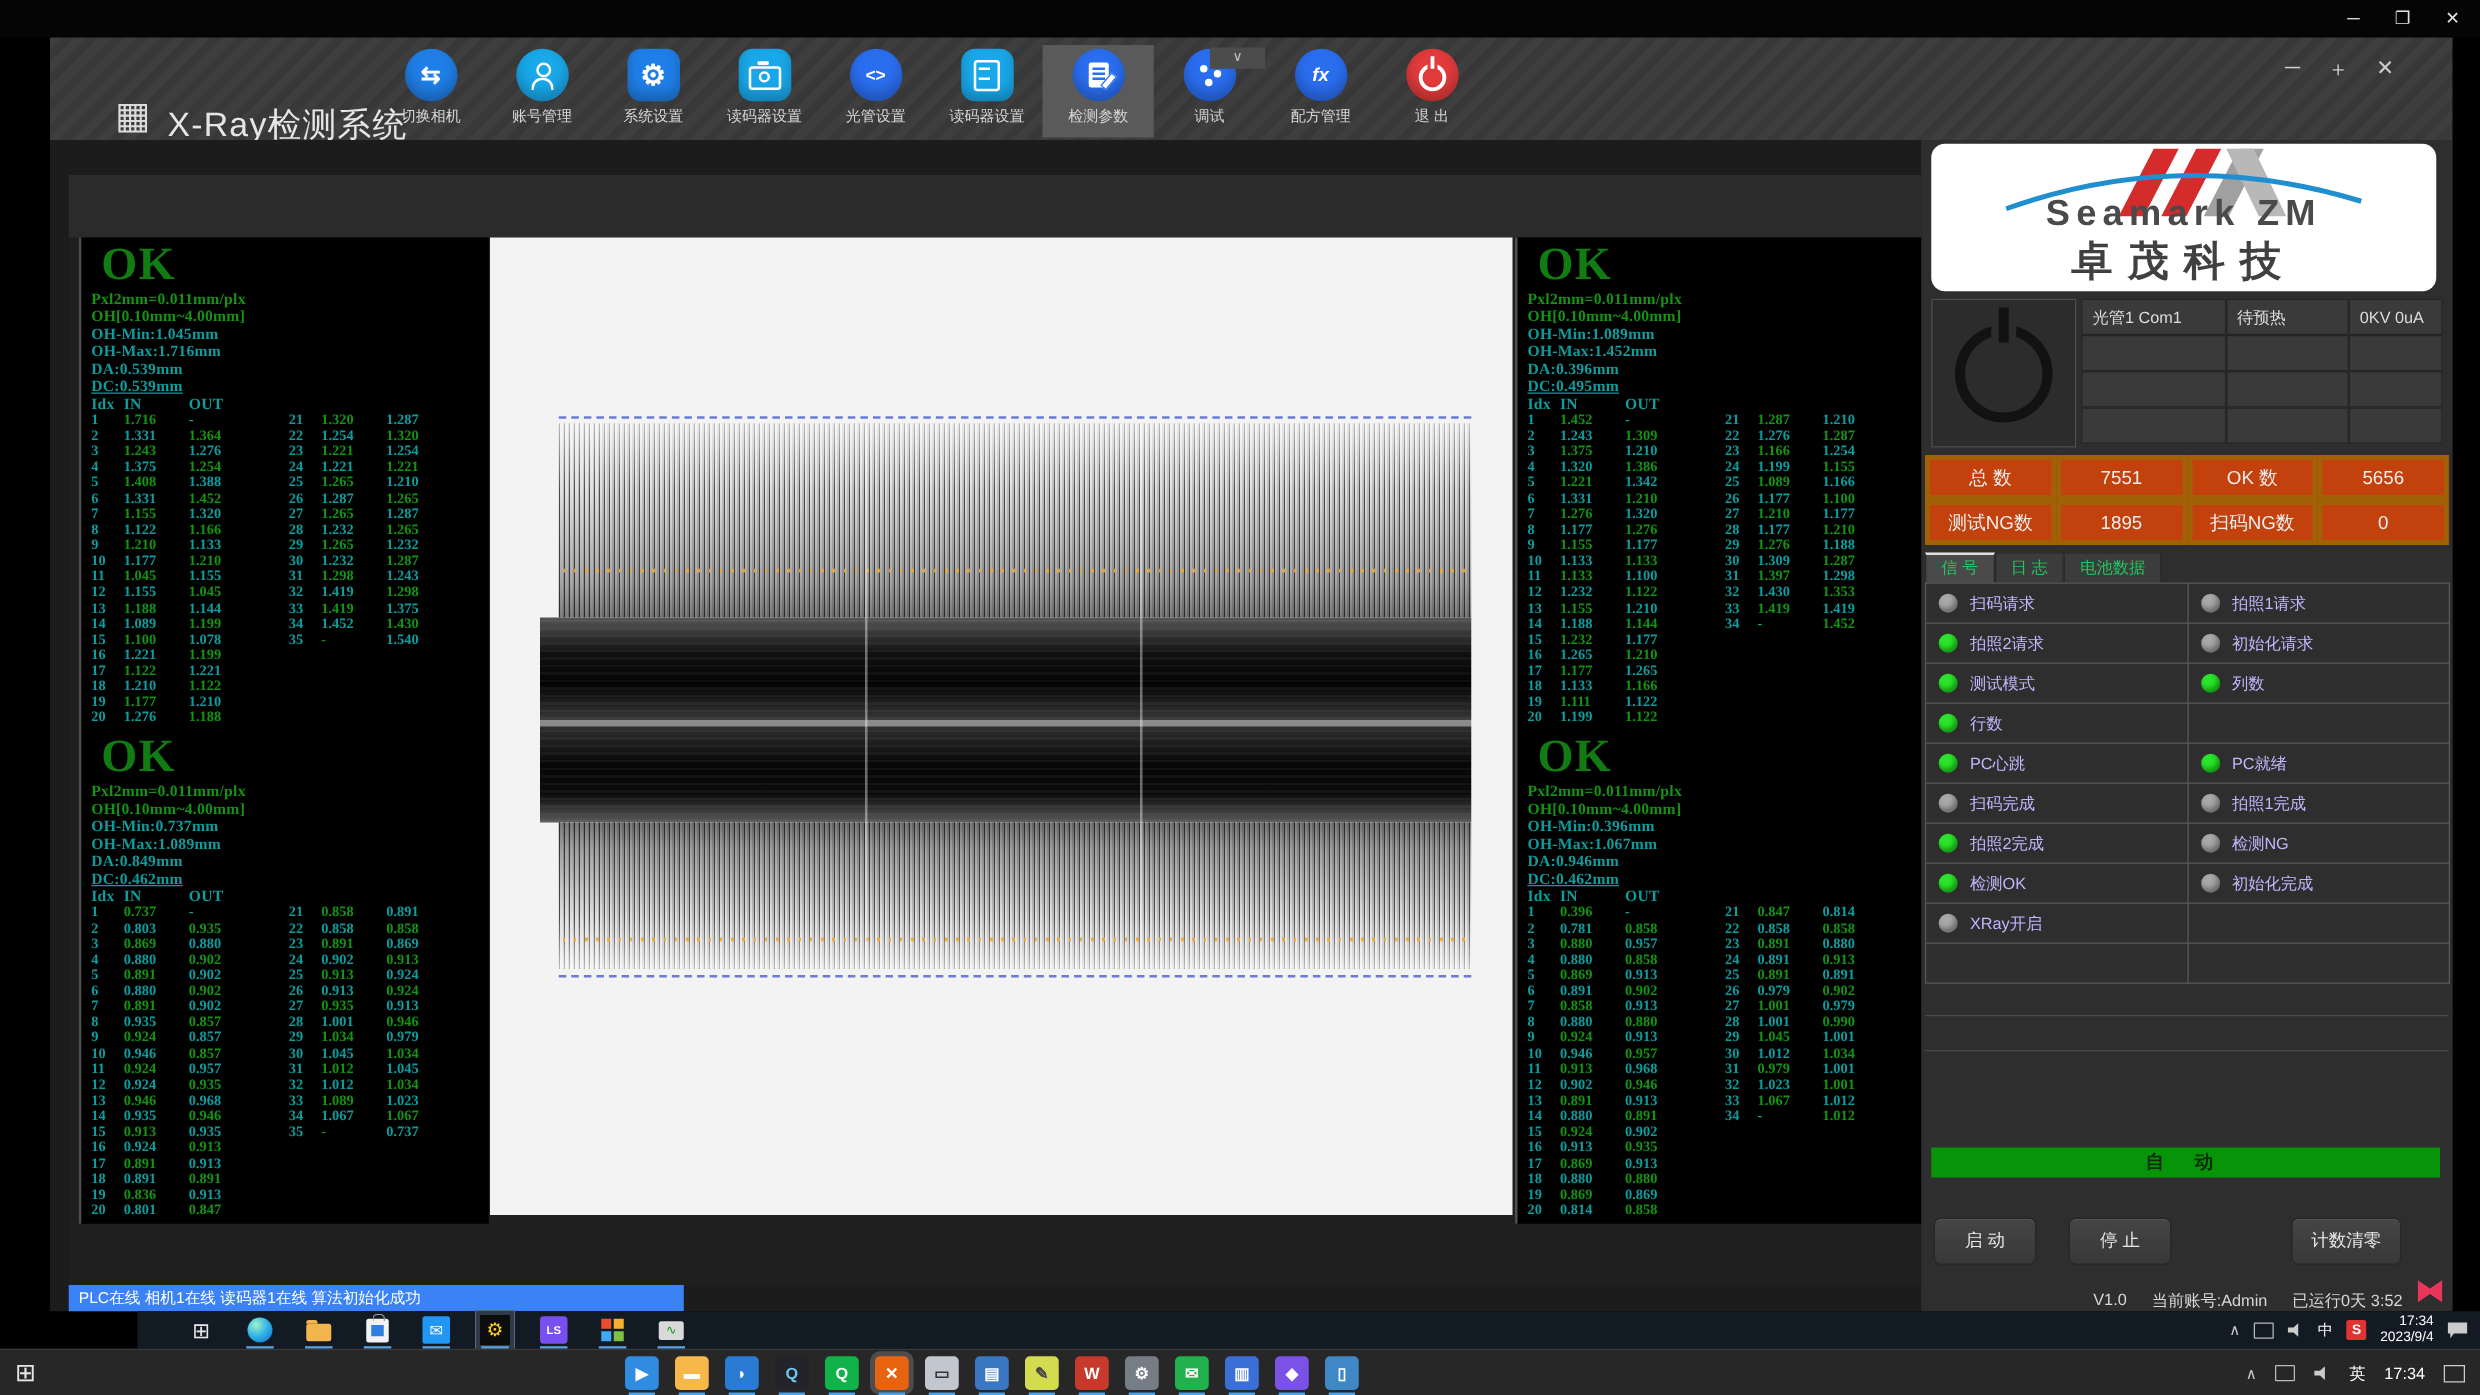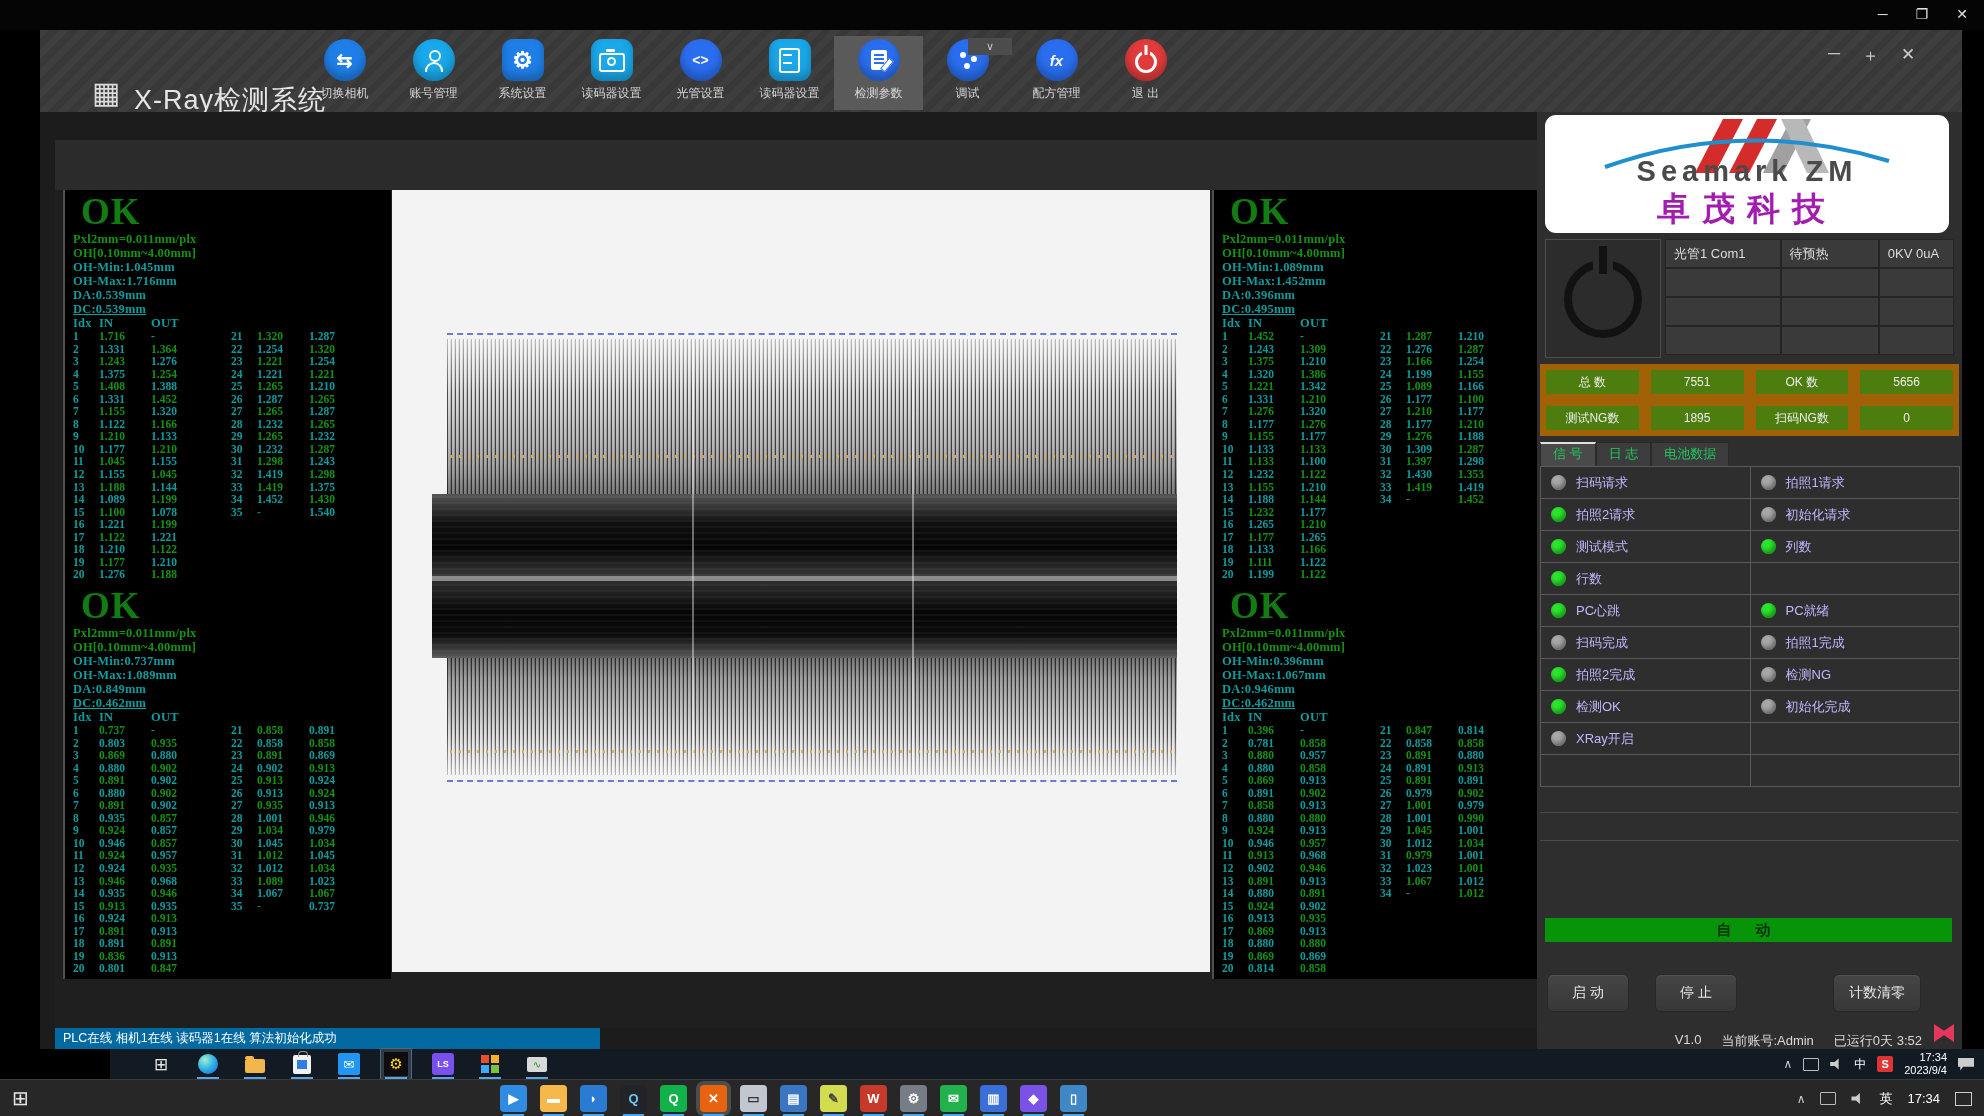--- a/index.html
+++ b/index.html
@@ -83,47 +83,47 @@
   .odots{position:absolute;left:58px;width:724px;height:3px;background:repeating-linear-gradient(90deg,#f0a830 0 2px,transparent 2px 9px);opacity:.9;}
   #odots-top{top:265px;} #odots-bot{top:560px;}
   .vseam{position:absolute;width:2px;top:150px;height:435px;background:rgba(255,255,255,.4);}
   #vseam1{left:300px;} #vseam2{left:520px;}
 
   
   #sidebar{left:1537px;top:112px;width:425px;height:937px;background:#2e2e2e;}
   #logo-box{position:absolute;left:8px;top:3px;width:404px;height:118px;background:#fff;overflow:hidden;border-radius:11px;}
   #logo-m{position:absolute;left:0;top:0;width:100%;height:60px;}
   #brand-en{position:absolute;left:0;top:40px;width:100%;text-align:center;font-size:29px;font-weight:bold;color:#4a4a4a;letter-spacing:5px;}
-  #brand-cn{position:absolute;left:0;top:72px;width:100%;text-align:center;font-size:33px;font-weight:bold;color:#a21caf;letter-spacing:12px;}
+  #brand-cn{position:absolute;left:0;top:72px;width:100%;text-align:center;font-size:33px;font-weight:bold;color:#404040;letter-spacing:12px;}
   #power-box{position:absolute;left:8px;top:127px;width:114px;height:117px;background:#2c2c2c;border:1px solid #4e4e4e;display:flex;align-items:center;justify-content:center;cursor:pointer;}
   .bigpow{position:relative;width:62px;height:62px;border:8px solid #121212;border-radius:50%;}
   .bigpow::before{content:"";position:absolute;left:50%;top:-22px;transform:translateX(-50%);width:8px;height:28px;background:#121212;box-shadow:0 0 0 6px #2c2c2c;}
   #tube-table{position:absolute;left:128px;top:127px;width:289px;height:117px;display:grid;grid-template-columns:40% 34% 26%;grid-auto-rows:29px;}
   .tube-cell{background:#3a3a3a;border:1px solid #242424;display:flex;align-items:center;padding-left:8px;font-size:13px;color:#ddd;box-sizing:border-box;}
   #stats{position:absolute;left:3px;top:252px;width:419px;height:72px;display:grid;grid-template-columns:25% 25% 25% 25%;grid-auto-rows:36px;}
-  .stat-cell{background:#4d7c0f;border:6px solid #a16207;display:flex;align-items:center;justify-content:center;font-size:12px;color:#ededed;box-sizing:border-box;}
+  .stat-cell{background:#c2410c;border:4px solid #a16207;display:flex;align-items:center;justify-content:center;font-size:15px;color:#ededed;box-sizing:border-box;}
   #tabs{position:absolute;left:3px;top:330px;height:24px;display:flex;}
   .tab{background:#3c3c3c;border:1px solid #2a2a2a;border-bottom:none;color:#22c55e;font-size:13px;padding:0 12px;line-height:22px;cursor:pointer;}
   .tab.active{background:#4a4a4a;border-top:2px solid #e0e0e0;line-height:20px;}
   #siggrid{position:absolute;left:3px;top:354px;width:419px;border-top:1px solid #5a5a5a;border-left:1px solid #5a5a5a;}
   .sigrow{display:grid;grid-template-columns:1fr 1fr;height:32px;}
   .sigcell{display:flex;align-items:center;gap:10px;padding-left:10px;border-right:1px solid #5a5a5a;border-bottom:1px solid #5a5a5a;box-sizing:border-box;}
   .led{width:15px;height:15px;border-radius:50%;flex:0 0 auto;}
   .led.on{background:#2ce42c;box-shadow:inset -2px -3px 4px rgba(0,90,0,.55);}
   .led.off{background:#a8a8a8;box-shadow:inset -2px -3px 4px rgba(60,60,60,.55);}
   .siglabel{font-size:13px;color:#c4b5fd;}
   .sb-hline{position:absolute;left:3px;width:419px;height:1px;background:#4a4a4a;}
   #mode-bar{position:absolute;left:8px;top:806px;width:407px;height:24px;background:#089408;color:#0b2e0b;font-weight:bold;font-size:15px;letter-spacing:10px;text-align:center;line-height:24px;cursor:pointer;}
   .sbtn{position:absolute;top:862px;height:36px;background:linear-gradient(180deg,#454545,#383838);border:1px solid #272727;border-radius:6px;color:#e8e8e8;font-size:14px;display:flex;align-items:center;justify-content:center;cursor:pointer;box-shadow:inset 0 1px 0 rgba(255,255,255,.08);text-align:right;}
   #btn-start{left:10px;width:80px;} #btn-stop{left:118px;width:80px;} #btn-clear{left:296px;width:86px;}
   #sb-footer{position:absolute;right:40px;top:920px;display:flex;gap:20px;font-size:13px;color:#d8d8d8;}
   #sb-flag{position:absolute;right:8px;top:912px;width:20px;height:18px;background:#e8365a;clip-path:polygon(0 0,50% 38%,100% 0,100% 100%,50% 62%,0 100%);}
 
   
-  #green-status{left:55px;top:1028px;width:545px;height:21px;background:#0369a1;color:#fff;font-size:12.5px;line-height:21px;padding-left:8px;box-sizing:border-box;}
+  #green-status{left:55px;top:1028px;width:492px;height:21px;background:#3b82f6;color:#fff;font-size:12.5px;line-height:21px;padding-left:8px;box-sizing:border-box;}
 
   
   #taskbar-inner{left:110px;top:1049px;width:1874px;height:30px;background:#121a24;}
   #inner-icons{position:absolute;left:36px;top:0;height:30px;display:flex;gap:17px;align-items:center;}
   .inico{width:30px;height:30px;display:flex;align-items:center;justify-content:center;position:relative;cursor:pointer;}
   .inico.active{background:#2e3a47;outline:1px solid #55657a;}
   .runbar{position:absolute;bottom:0;left:4px;right:4px;height:2px;background:#58a6e8;}
   .edge-ball{width:20px;height:20px;border-radius:50%;background:radial-gradient(circle at 35% 30%,#9ff2c8,#2fb2e8 48%,#1566c8);}
   .folder-ic{width:20px;height:14px;background:#f3b64d;border-radius:2px;position:relative;margin-top:3px;}
   .folder-ic::before{content:"";position:absolute;left:0;top:-3px;width:9px;height:3px;background:#f3b64d;border-radius:2px 2px 0 0;}

